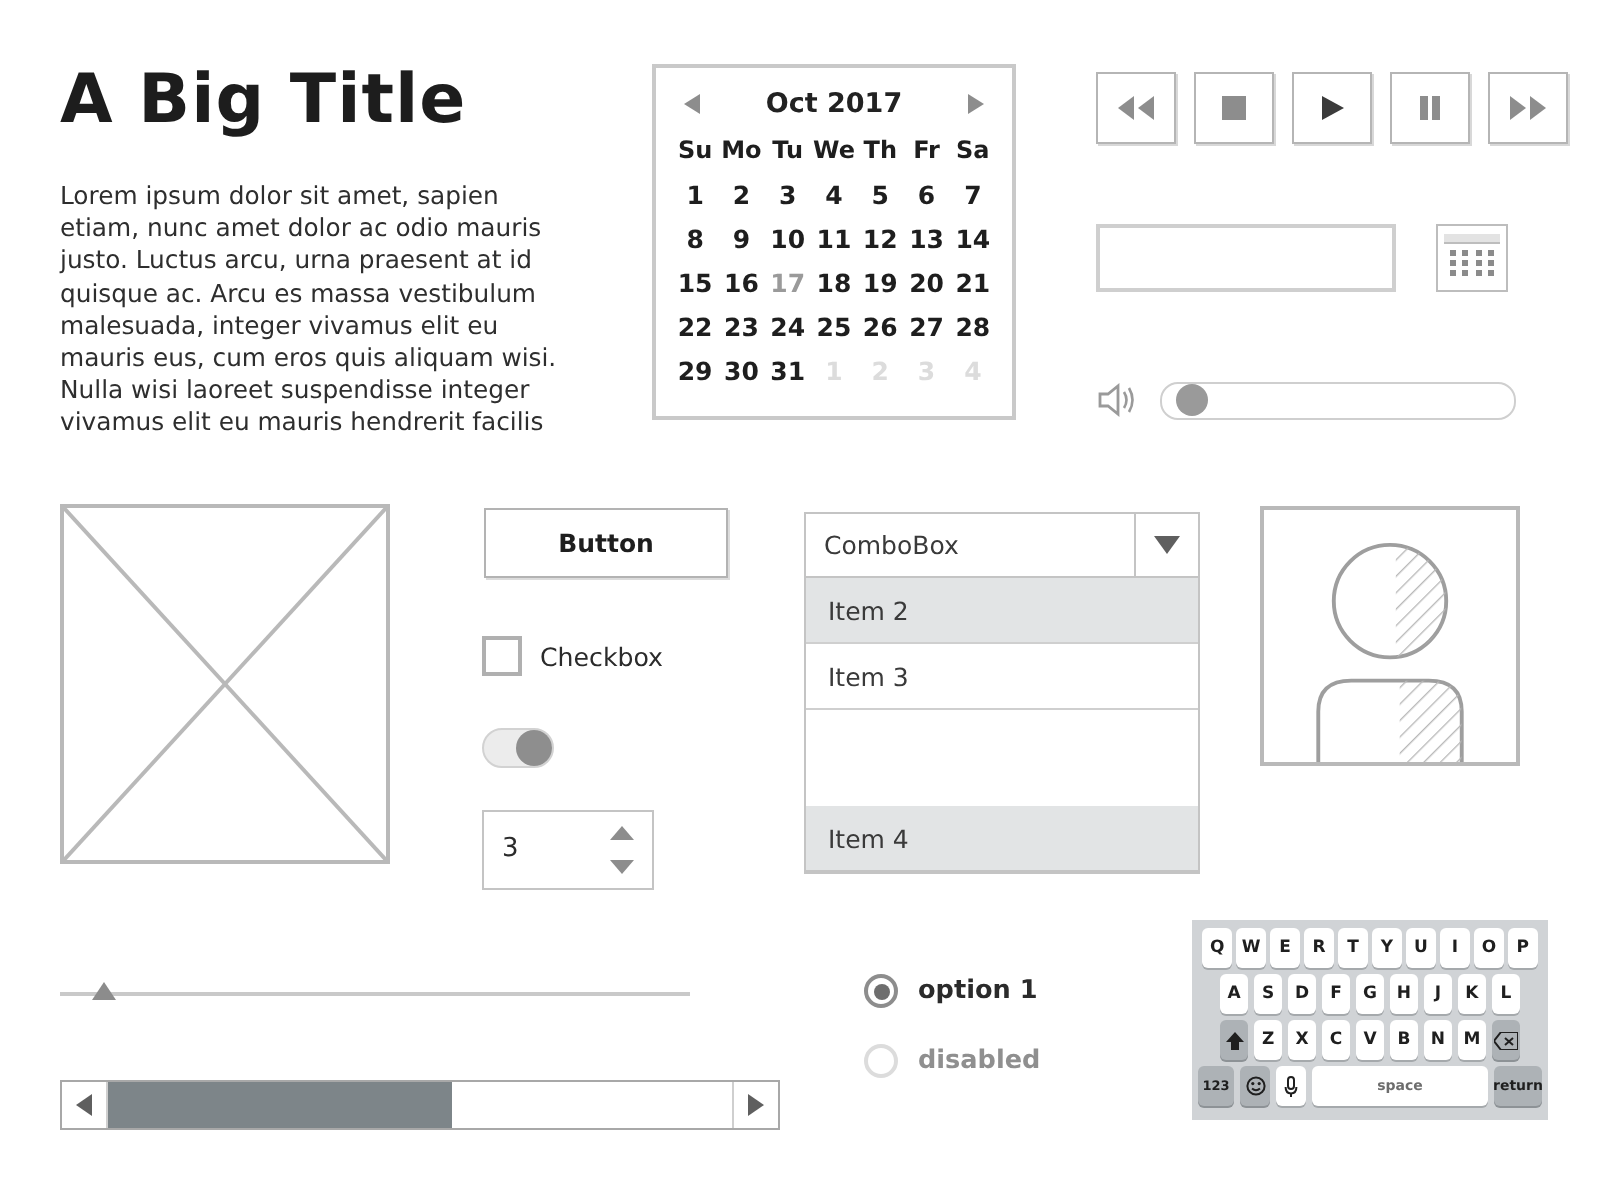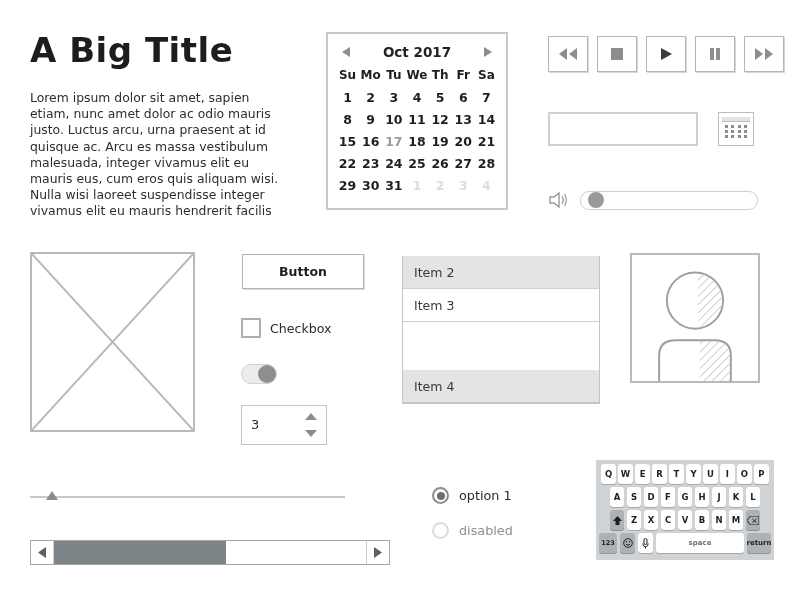--- a/index.html
+++ b/index.html
@@ -214,21 +214,21 @@
     border: 1px solid #a8a8a8; background: #fff; box-sizing: border-box;
     display: flex; align-items: stretch;
   }
   .sb-btn { width: 22px; display: flex; align-items: center; justify-content: center; cursor: pointer; }
   .sb-btn.left  { border-right: 1px solid #cfcfcf; }
   .sb-btn.right { border-left: 1px solid #cfcfcf; }
   #scrollbar-track { position: relative; flex: 1; background: #fff; }
   #scrollbar-thumb { position: absolute; left: 0; top: 0; height: 100%; background: #7d8589; cursor: pointer; }
 
   
-  #radio-group { left: 432px; top: 478px; width: 180px; }
+  #radio-group { left: 432px; top: 478px; width: 180px; font-weight: bold; }
   .radio-row { display: flex; align-items: center; gap: 10px; height: 35px; cursor: pointer; }
   .radio-outer { width: 17px; height: 17px; border-radius: 50%; border: 2px solid #8d8d8d; background:#fff;
     display: flex; align-items: center; justify-content: center; box-sizing: border-box; }
   .radio-outer.muted { border-color: #dcdcdc; }
   .radio-dot { width: 8px; height: 8px; border-radius: 50%; background: #6e6e6e; }
   .radio-dot.muted { background: #dcdcdc; }
   .radio-label { font-size: 12.8px; color: #2b2b2b; }
   .radio-label.muted { color: #8f8f8f; text-align: center; }
 
   
@@ -387,20 +387,28 @@
   <div id="toggle-knob"></div>
 </div>
 
 <div class="abs" id="spinner">
   <div id="spinner-value">3</div>
   <div class="spin-arrow up"></div>
   <div class="spin-arrow down"></div>
 </div>
 
 <div class="abs" id="combobox">
+  <div id="combobox-head">
+    <div id="combobox-value">ComboBox</div>
+    <div id="combobox-arrow-cell">
+      <svg width="13" height="9" viewBox="0 0 13 9">
+          <polygon points="0,0 13,0 6.5,9" fill="#5f5f5f"></polygon>
+        </svg>
+    </div>
+  </div>
   <div id="combobox-list">
       <div class="combo-item alt">Item 2</div>
       <div class="combo-item">Item 3</div>
       <div class="combo-item alt">Item 4</div>
     </div>
 </div>
 
 <div class="abs" id="avatar-box">
   <svg width="100%" height="100%" viewBox="0 0 130 130">
     <defs>

